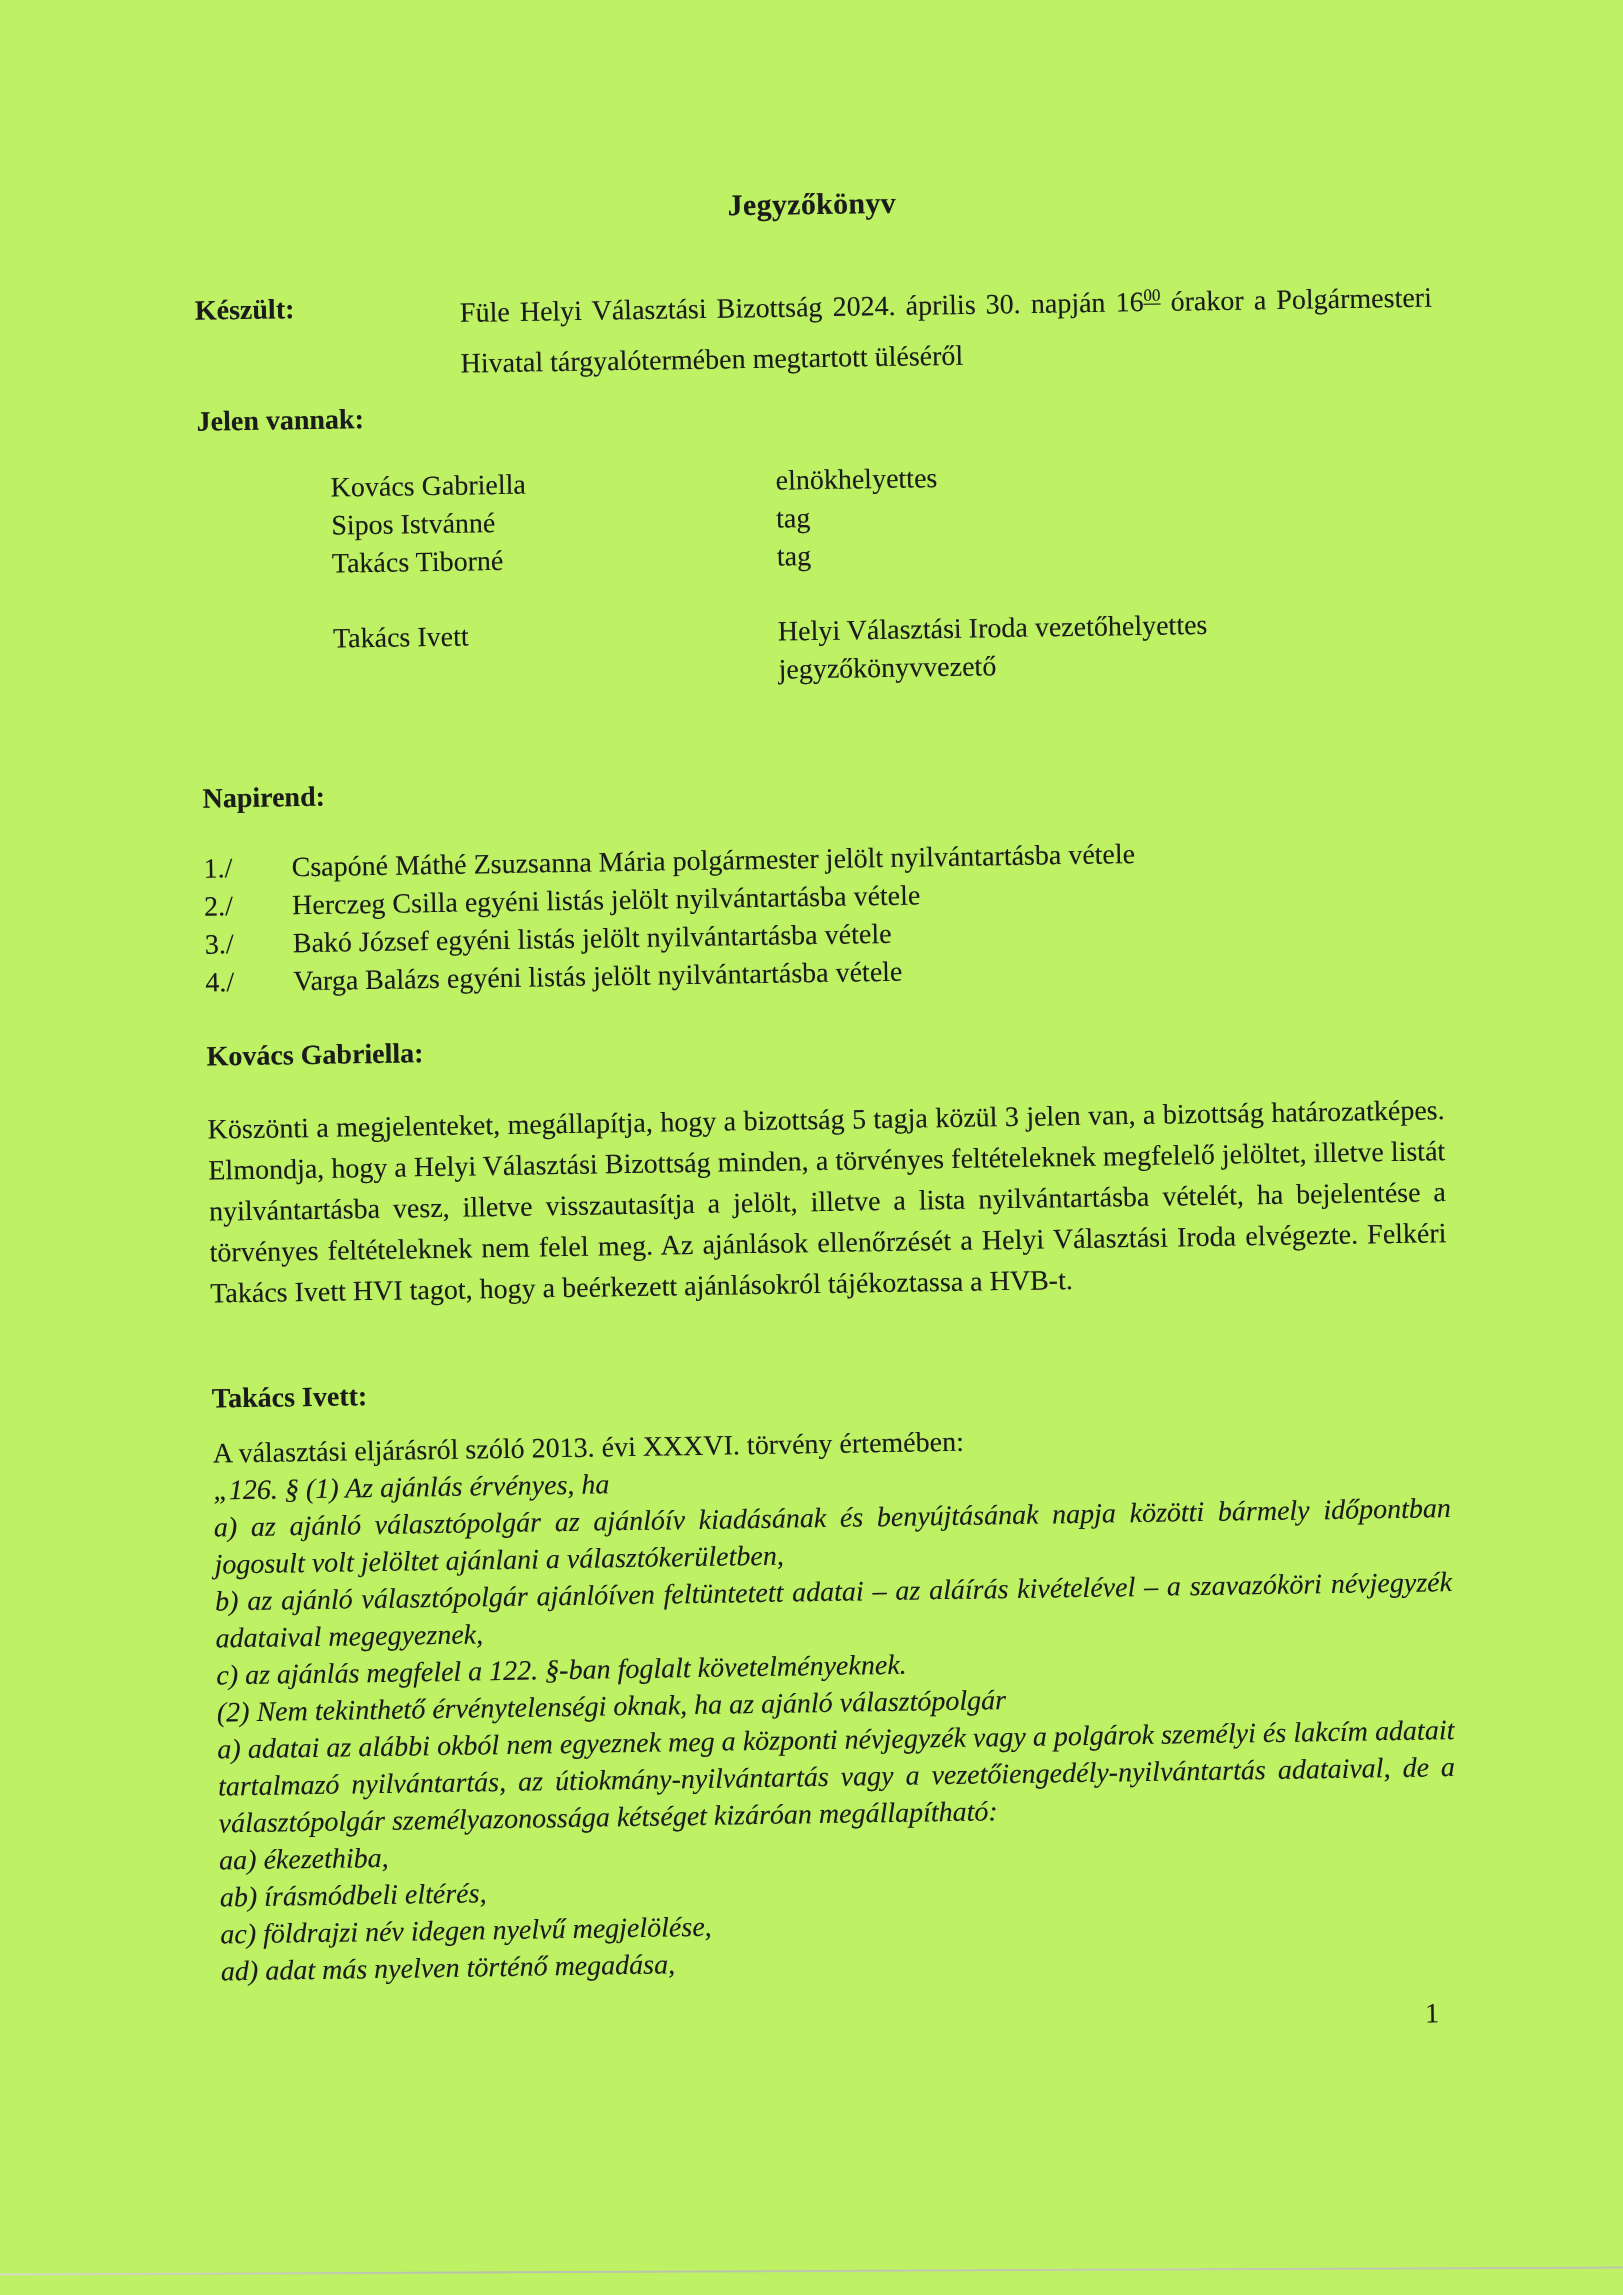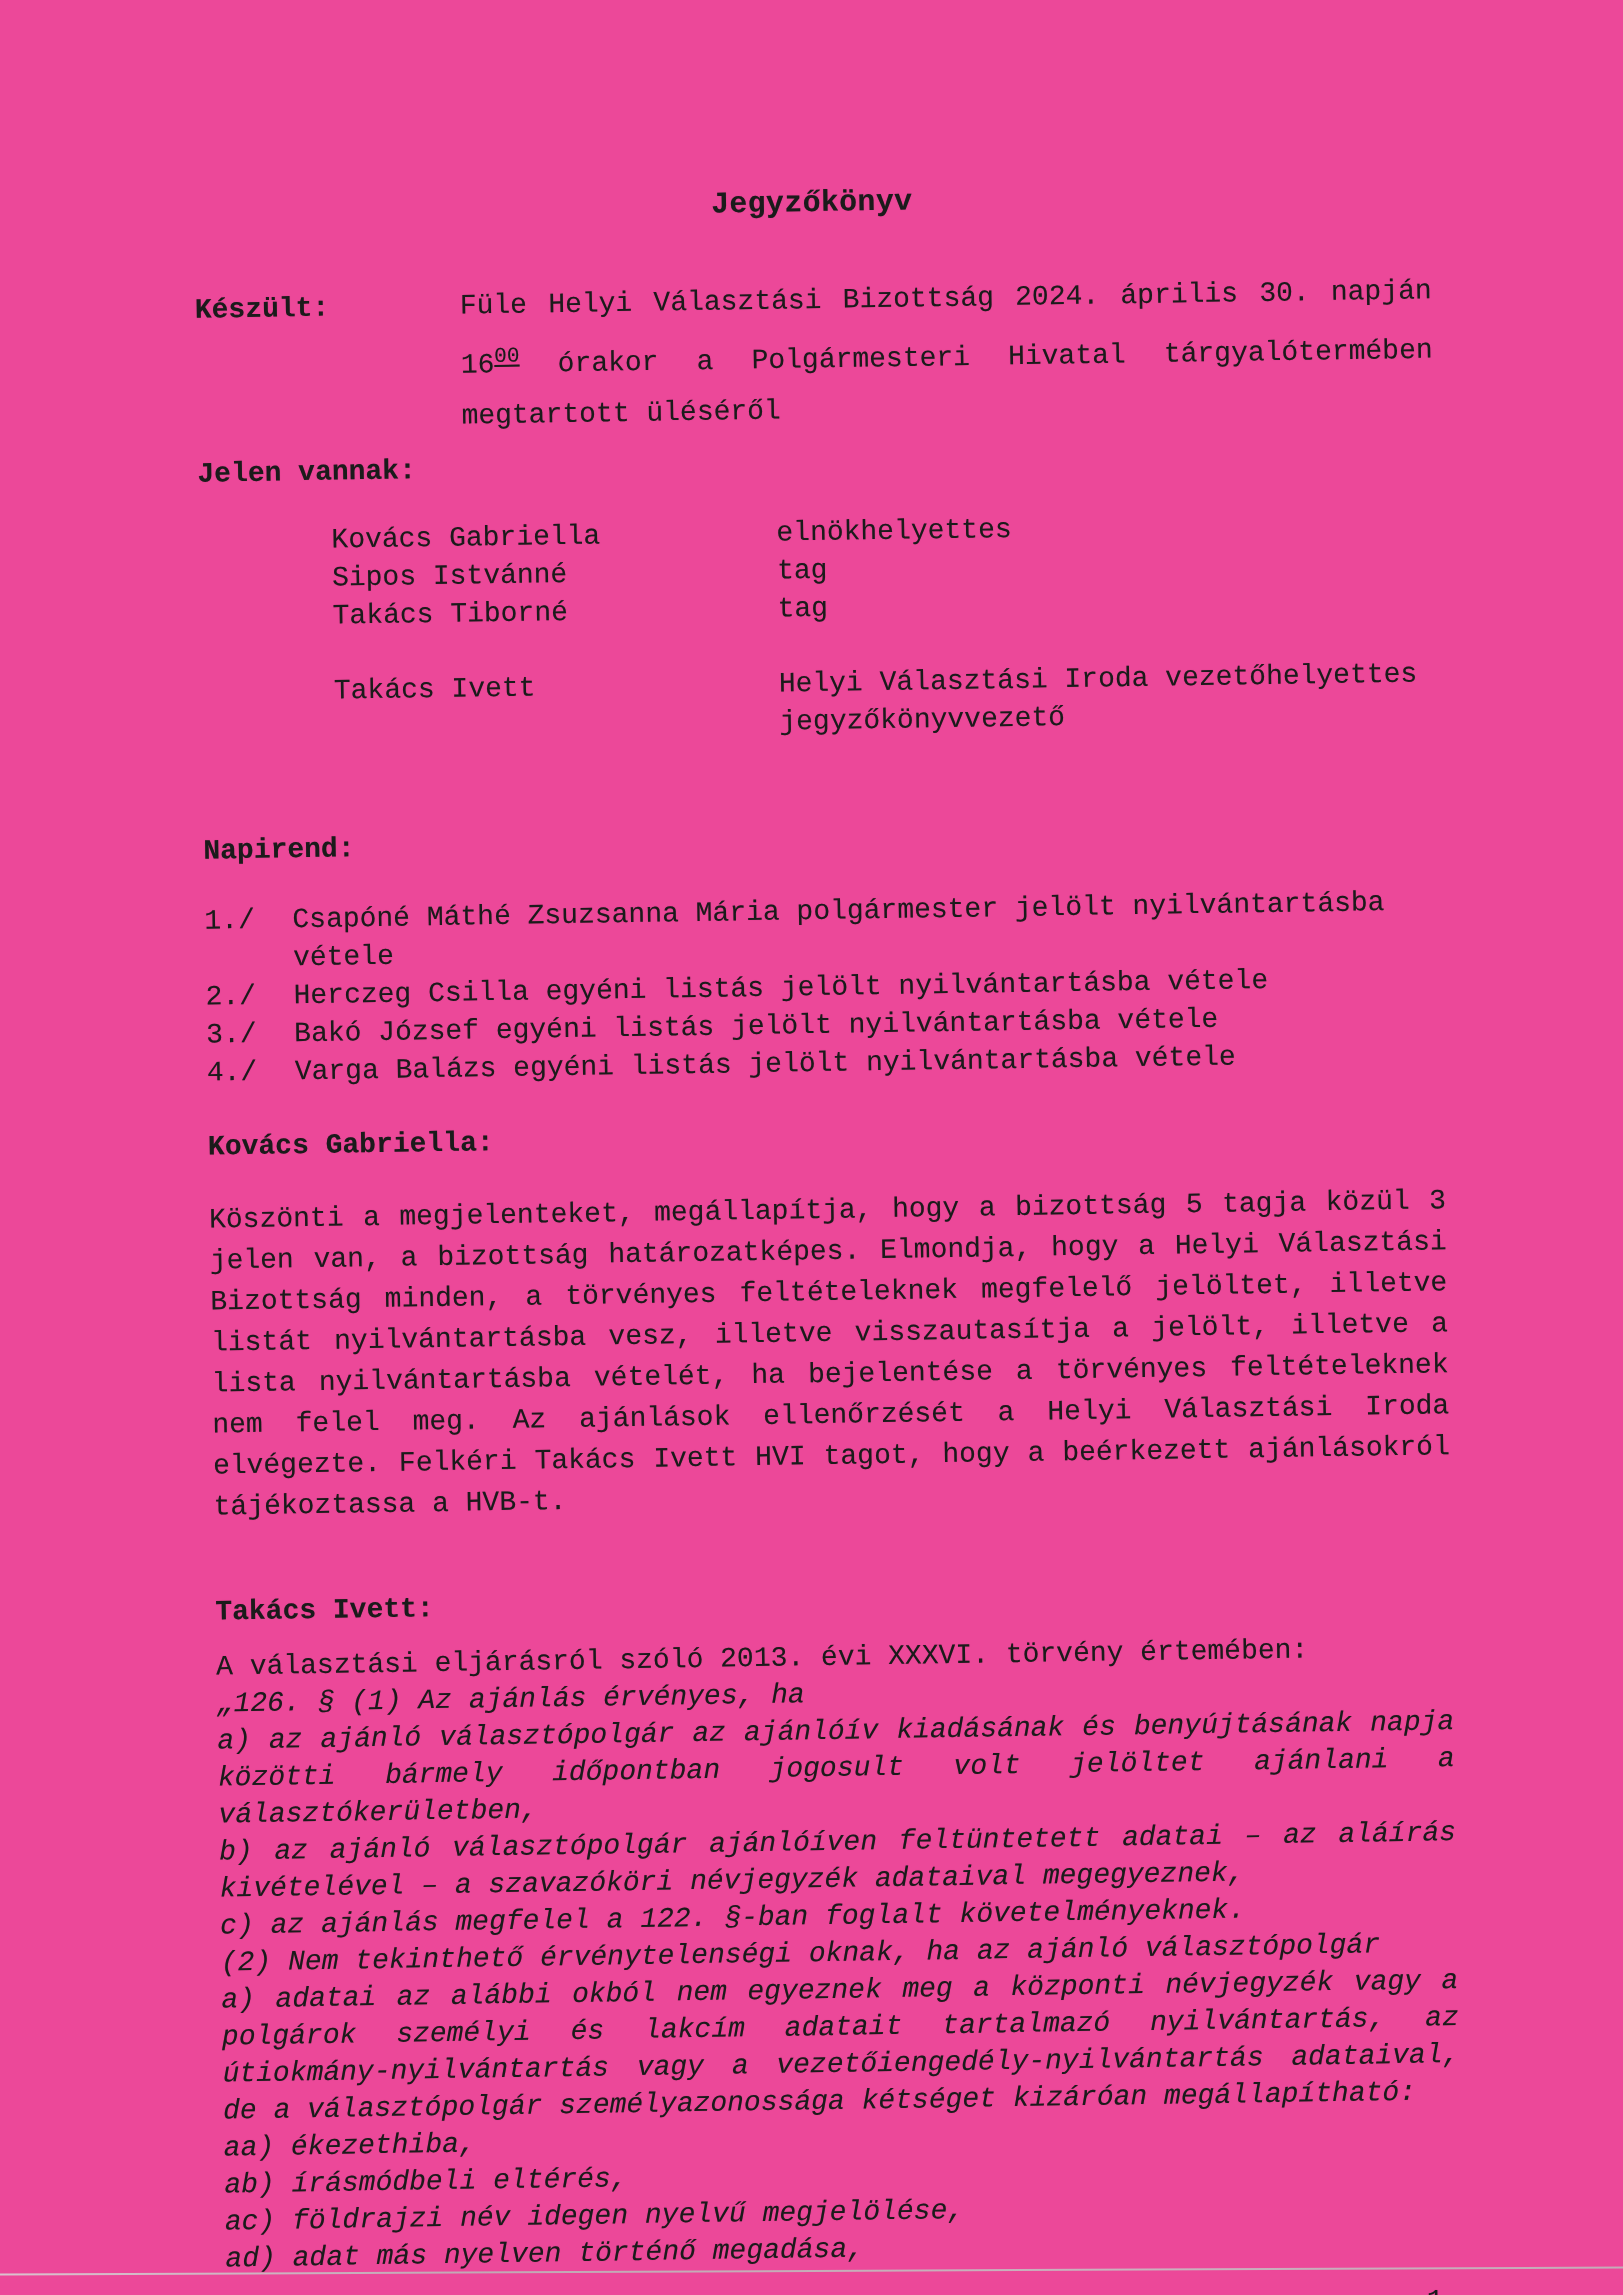--- a/index.html
+++ b/index.html
@@ -4,23 +4,23 @@
 <style>
   html, body {
     margin: 0;
     padding: 0;
     background: #ffffff;
   }
   .page {
     position: relative;
     width: 1623px;
     height: 2295px;
-    background: #ec4899;
+    background: #bef264;
     overflow: hidden;
-    font-family: Liberation Mono, monospace;
+    font-family: Liberation Serif, serif;
     color: #1b1b1b;
     text-shadow: 0 0 0.7px rgba(20,20,20,0.35);
   }
   .content {
     position: absolute;
     left: 193px;
     top: 187px;
     width: 1237px;
     font-size: 28px;
     transform: rotate(-0.9deg);
@@ -44,21 +44,21 @@
     flex: none;
     line-height: 51px;
   }
   .made-text {
     flex: 1;
     text-align: justify;
     line-height: 51px;
   }
   .sup {
     vertical-align: super;
-    font-size: 21px;
+    font-size: 17px;
     text-decoration: underline;
     text-underline-offset: 2.6px;
   }
   .attendees-label {
     margin-top: 11.8px;
     line-height: 33px;
   }
   .attendees {
     margin-top: 33px;
     padding-left: 133px;

